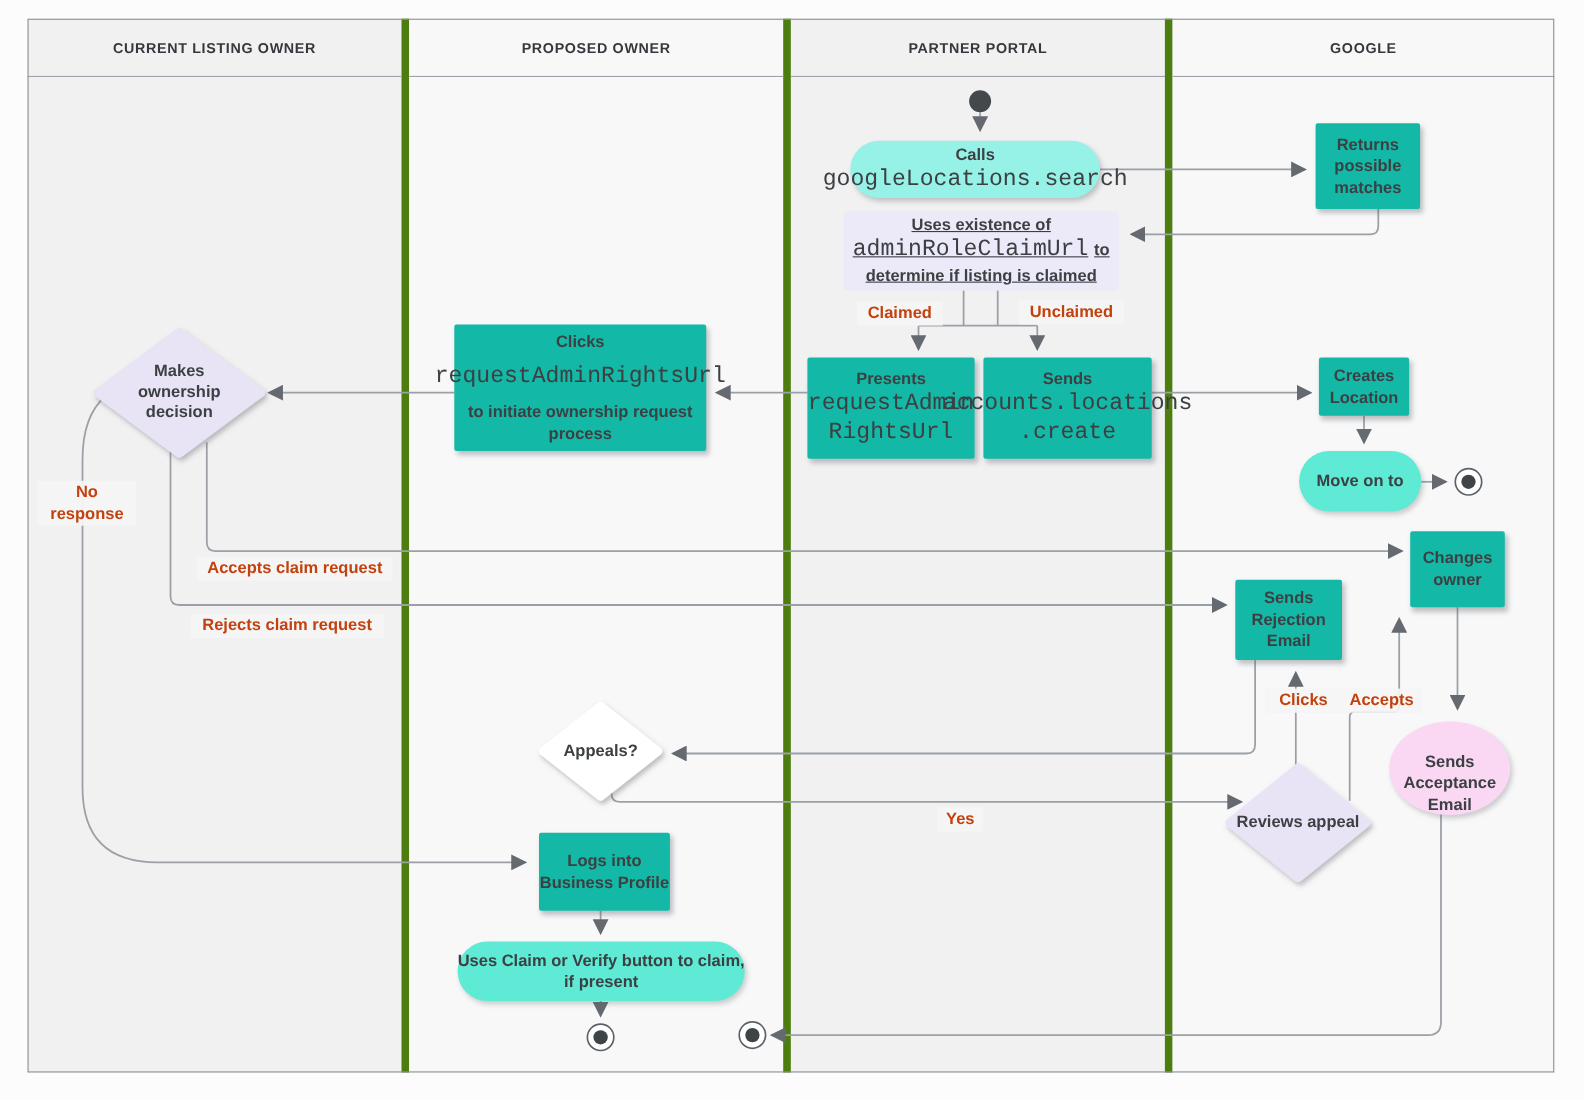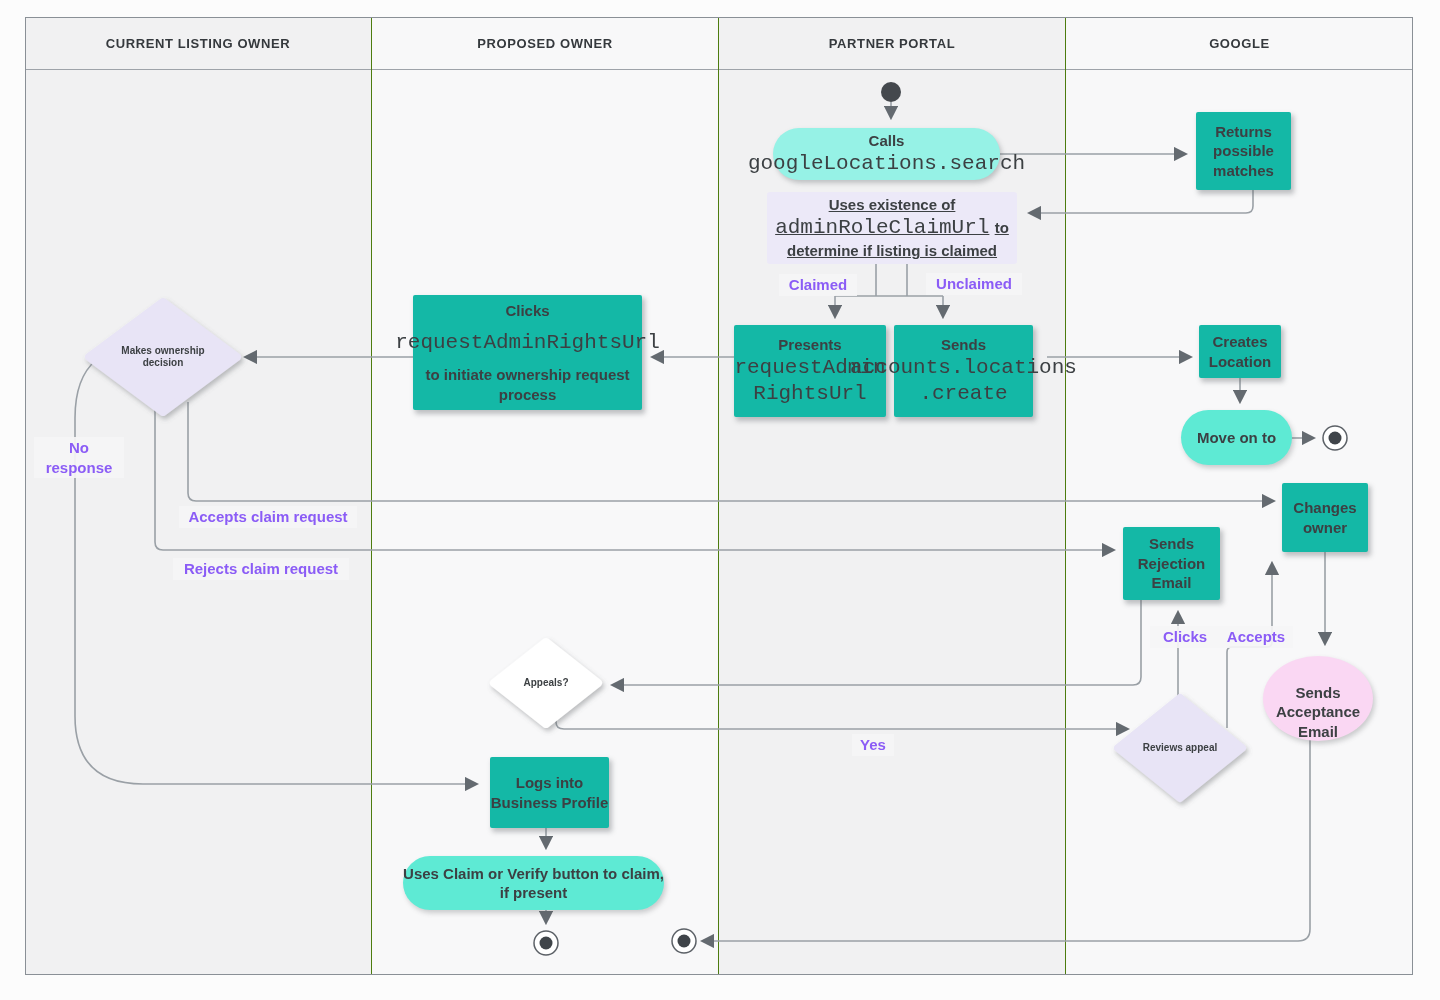--- a/index.html
+++ b/index.html
@@ -1,38 +1,38 @@
 <!DOCTYPE html>
 <html><head>
 <meta charset="utf-8">
 <style>
   html,body{margin:0;padding:0;background:#fcfcfc;}
   .canvas{position:relative;width:1440px;height:1000px;background:#fcfcfc;overflow:hidden;
           font-family:"Liberation Sans",sans-serif;color:#3c4043;}
   .frame{position:absolute;left:25px;top:17px;width:1388px;height:958px;border:1.5px solid #8a9096;box-sizing:border-box;}
-  .lane{position:absolute;top:17px;height:958px;box-sizing:border-box;border-right:1px solid #4d7c0f;}
+  .lane{position:absolute;top:17px;height:958px;box-sizing:border-box;border-right:7px solid #4d7c0f;}
   .lane.last{border-right:none;}
   .lane-dark{background:#f1f1f2;}
   .lane-light{background:#f8f8f9;}
   .lane-header{position:absolute;left:0;top:0;width:100%;height:53px;box-sizing:border-box;
                border-bottom:1px solid #9ea3a9;display:flex;align-items:center;justify-content:center;
                font-weight:bold;font-size:13px;letter-spacing:0.6px;color:#35393d;}
   svg.overlay{position:absolute;left:0;top:0;pointer-events:none;}
   .node{position:absolute;display:flex;flex-direction:column;align-items:center;justify-content:center;
         text-align:center;font-size:15px;font-weight:bold;line-height:1.3;box-sizing:border-box;}
   .white-box{background:#14b8a6;border-radius:2px;box-shadow:2.5px 3.5px 5px rgba(95,99,104,.38);}
   .teal-pill{background:#96f2e6;border-radius:27px;box-shadow:2px 3px 5px rgba(95,99,104,.35);}
   .pink-pill{background:#5eead4;border-radius:28px;box-shadow:2px 3px 5px rgba(95,99,104,.3);}
   .pink-blob{background:#fad7f3;border-radius:50%;box-shadow:2px 3px 5px rgba(95,99,104,.3);}
   .lav-box{background:#ece9f8;border-radius:3px;text-decoration:underline;}
   .diamond-text{position:absolute;display:flex;align-items:center;justify-content:center;text-align:center;
-        font-size:10px;font-weight:bold;line-height:1.25;}
+        font-size:15px;font-weight:bold;line-height:1.25;}
   .code{font-family:"Liberation Mono",monospace;font-weight:normal;font-size:21px;white-space:pre-line;line-height:1.25;}
   .after-code{margin-left:.35em;}
-  .edge-label{position:absolute;font-size:15px;font-weight:bold;color:#8b5cf6;text-align:center;
+  .edge-label{position:absolute;font-size:15px;font-weight:bold;color:#c2410c;text-align:center;
         background:rgba(245,245,246,.92);padding:1px 3px;line-height:1.3;}
 </style>
 </head>
 <body>
 
 <div class="canvas">
 
   <div class="lane lane-dark" style="left:25px;width:347px;">
     <div class="lane-header">CURRENT LISTING OWNER</div>
   </div>
@@ -117,21 +117,21 @@
     <span><span class="code">adminRoleClaimUrl</span><span class="after-code">to</span></span>
     <span>determine if listing is claimed</span>
   </div>
 
   <div class="node white-box" style="left:734px;top:325px;width:152px;height:92px;">
     <span>Presents</span>
     <span class="code">requestAdmin
 RightsUrl</span>
   </div>
 
-  <div class="node white-box" style="left:894px;top:325px;width:139px;height:92px;">
+  <div class="node white-box" style="left:894px;top:325px;width:153px;height:92px;">
     <span>Sends</span>
     <span class="code">accounts.locations
 .create</span>
   </div>
 
   <div class="node white-box" style="left:413px;top:295px;width:229px;height:115px;padding:6px;justify-content:space-between;">
     <span>Clicks</span>
     <span class="code">requestAdminRightsUrl</span>
     <span>to initiate ownership request process</span>
   </div>
@@ -153,21 +153,21 @@
   </div>
 
   <div class="node pink-blob" style="left:1263px;top:656px;width:110px;height:85px;justify-content:flex-end;">
     <span>Sends Acceptance Email</span>
   </div>
 
   <div class="node white-box" style="left:490px;top:757px;width:119px;height:71px;">
     <span>Logs into Business Profile</span>
   </div>
 
-  <div class="node pink-pill" style="left:403px;top:856px;width:261px;height:54px;">
+  <div class="node pink-pill" style="left:416px;top:856px;width:261px;height:54px;">
     <span>Uses Claim or Verify button to claim, if present</span>
   </div>
 
   <div class="diamond-text" style="left:103px;top:325px;width:120px;height:64px;">Makes ownership decision</div>
   <div class="diamond-text" style="left:496px;top:671px;width:100px;height:24px;">Appeals?</div>
   <div class="diamond-text" style="left:1120px;top:728px;width:120px;height:40px;">Reviews appeal</div>
 
   <div class="edge-label" style="left:779px;top:274px;width:72px;">Claimed</div>
   <div class="edge-label" style="left:926px;top:273px;width:90px;">Unclaimed</div>
   <div class="edge-label" style="left:34px;top:437px;width:84px;">No response</div>

